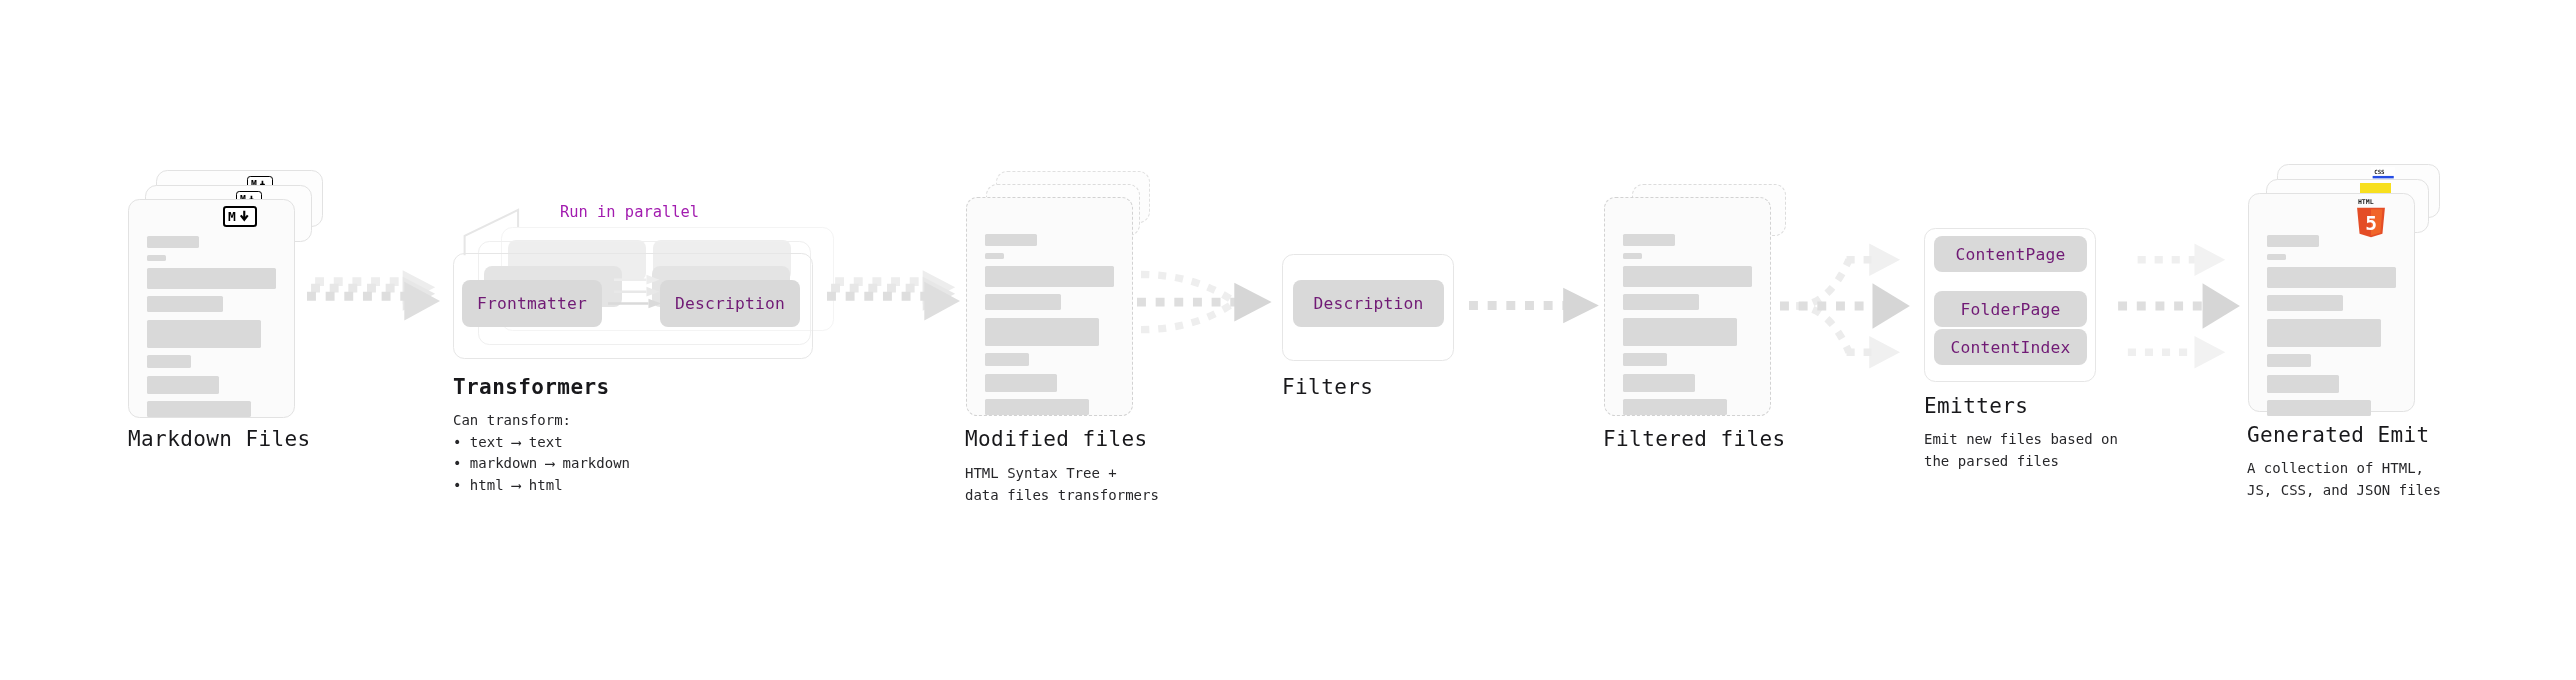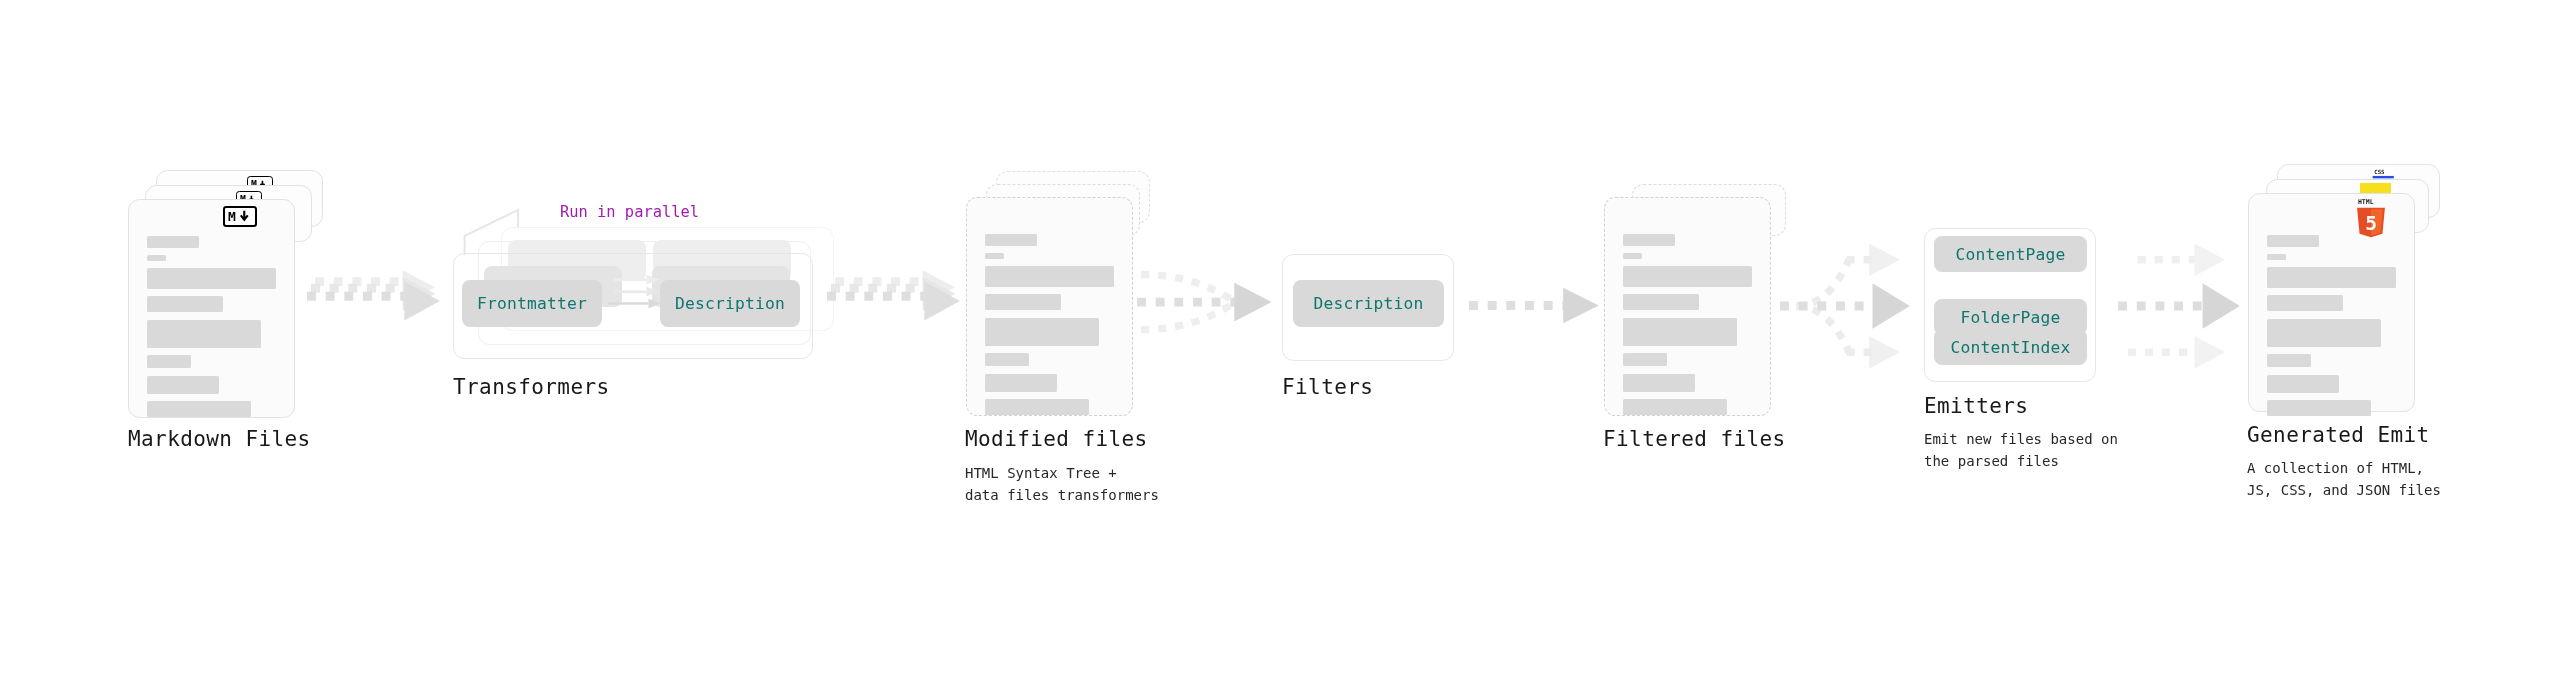--- a/index.html
+++ b/index.html
@@ -101,21 +101,21 @@
   .group-box.faded-2 { border-color: #f4f4f4; }
 
   .pill {
     position: absolute;
     background: #d9d9d9;
     border-radius: 8.1px;
     display: flex;
     align-items: center;
     justify-content: center;
     font-size: 16.3px;
-    color: #0f766e;
+    color: #701a75;
     letter-spacing: 0.2px;
     white-space: nowrap;
     box-sizing: border-box;
   }
   .pill.f1 { background: #e4e4e4; color: transparent; }
   .pill.f2 { background: #eeeeee; color: transparent; }
 
   .inner-arrow { position: absolute; }
 
   .parallel-label {
@@ -212,21 +212,25 @@
     </svg>
 
     <div class="group-box" style="left:453px; top:253px; width:360px; height:106px;"></div>
     <div class="pill" style="left:462px; top:280px; width:140px; height:47px;">Frontmatter</div>
     <svg class="inner-arrow" style="left:608px; top:297px;" width="55" height="13" viewBox="0 0 68 16">
       <line x1="0" y1="8" x2="50" y2="8" stroke="#dadada" stroke-width="3"></line>
       <polygon points="50,2 66,8 50,14" fill="#dadada"></polygon>
     </svg>
     <div class="pill" style="left:660px; top:280px; width:140px; height:47px;">Description</div>
   </div>
-  <div class="cap-title" style="left:453px; top:375px;">Transformers</div>
+  <div class="cap-title" style="left:453px; top:375px;font-weight:bold;">Transformers</div>
+  <div class="cap-sub" style="left:453px; top:410px;">Can transform:
+• text ⟶ text
+• markdown ⟶ markdown
+• html ⟶ html</div>
 
   <svg class="flow-arrow" style="left:827px; top:270px;" width="146" height="59" viewBox="0 0 180 72">
     <g stroke="#ededed" stroke-width="11" stroke-dasharray="11 12" fill="none">
       <line x1="10" y1="14" x2="120" y2="14"></line>
     </g>
     <polygon points="118,0 158,21 118,42" fill="#ededed"></polygon>
     <g stroke="#e7e7e7" stroke-width="11" stroke-dasharray="11 12" fill="none">
       <line x1="5" y1="22" x2="120" y2="22"></line>
     </g>
     <polygon points="118,8 158,29 118,50" fill="#e7e7e7"></polygon>
@@ -300,21 +304,21 @@
     <polygon points="110,122 148,142 110,162" fill="#f0f0f0"></polygon>
     <line x1="82" y1="142" x2="114" y2="142" stroke="#ececec" stroke-width="9" stroke-dasharray="10 11"></line>
 
     <line x1="0" y1="85" x2="116" y2="85" stroke="#dedede" stroke-width="11" stroke-dasharray="11 12"></line>
     <polygon points="114,57 160,85 114,113" fill="#d6d6d6"></polygon>
   </svg>
 
   <div>
     <div class="group-box" style="left:1924px; top:228px; width:172px; height:154px;"></div>
     <div class="pill" style="left:1934px; top:236px; width:153px; height:36px;">ContentPage</div>
-    <div class="pill" style="left:1934px; top:299px; width:153px; height:36px;">FolderPage</div>
+    <div class="pill" style="left:1934px; top:291px; width:153px; height:36px;">FolderPage</div>
     <div class="pill" style="left:1934px; top:329px; width:153px; height:36px;">ContentIndex</div>
   </div>
   <div class="cap-title" style="left:1924px; top:394px;">Emitters</div>
   <div class="cap-sub" style="left:1924px; top:429px;">Emit new files based on
 the parsed files</div>
 
   <svg class="flow-arrow" style="left:2110px; top:237px;" width="138" height="138" viewBox="0 0 170 170">
     <line x1="34" y1="28" x2="108" y2="28" stroke="#efefef" stroke-width="9" stroke-dasharray="10 11"></line>
     <polygon points="104,8 142,28 104,48" fill="#f2f2f2"></polygon>
 

